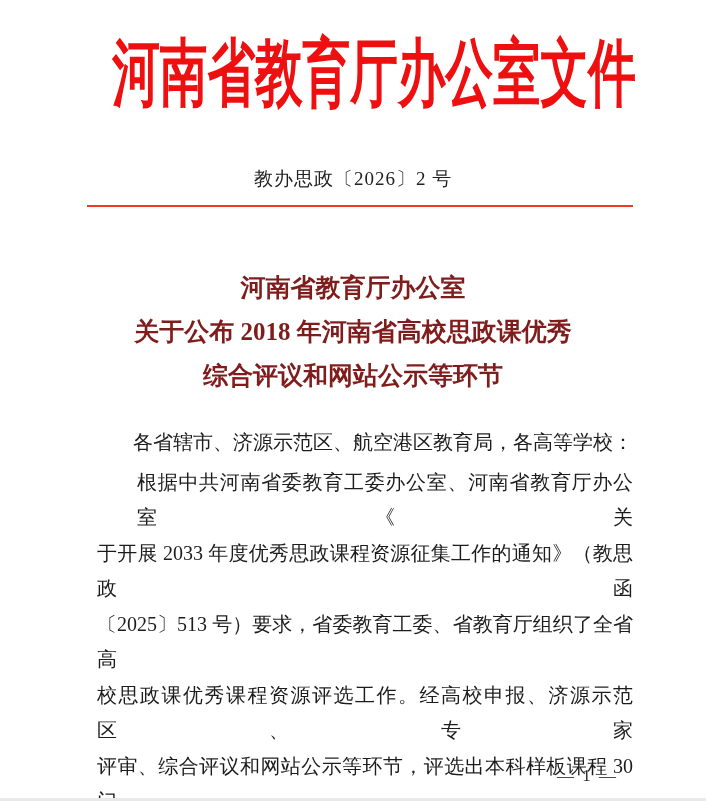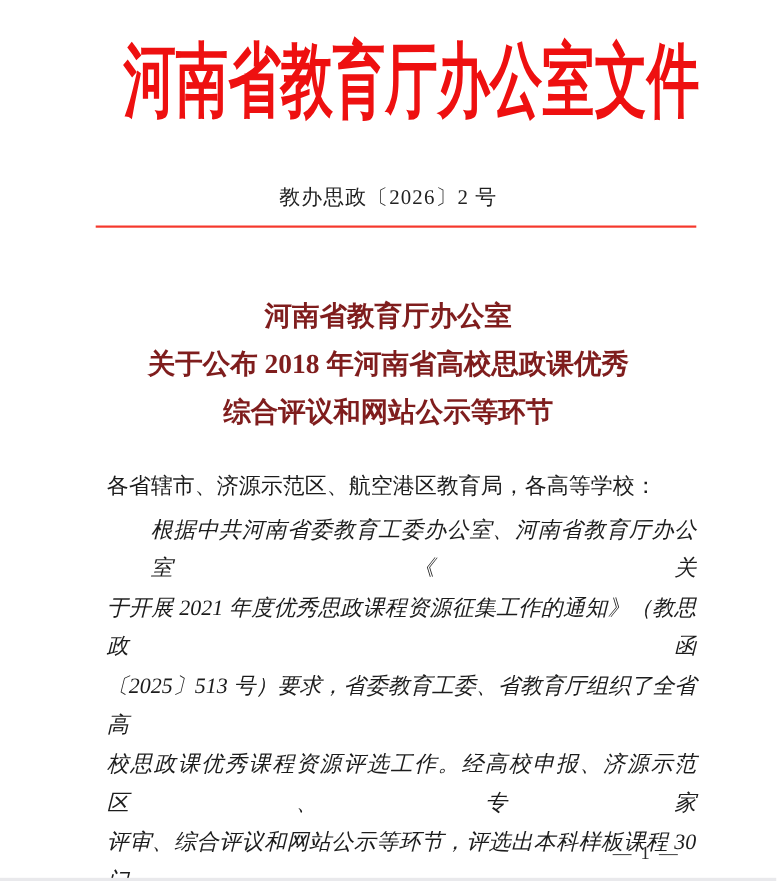--- a/index.html
+++ b/index.html
@@ -69,27 +69,26 @@
   .body-block {
     position: absolute;
     top: 425px;
     left: 97px;
     width: 536px;
     font-size: 20px;
     line-height: 35.5px;
     color: #1c1c1c;
   }
   .salutation {
-    text-align: left;
+    text-align: right;
     margin-bottom: 4px;
   }
   .body-line {
     text-align: justify;
     text-align-last: justify;
-    font-style: italic;
     -moz-text-align-last: justify;
   }
   .body-line.indent {
     padding-left: 2em;
   }
   
   .page-number {
     position: absolute;
     top: 766px;
     right: 88px;
@@ -122,21 +121,21 @@
 
   <div class="doc-title">
     <div>河南省教育厅办公室</div>
     <div>关于公布 2018 年河南省高校思政课优秀</div>
     <div>综合评议和网站公示等环节</div>
   </div>
 
   <div class="body-block">
     <div class="salutation">各省辖市、济源示范区、航空港区教育局，各高等学校：</div>
     <div class="body-line indent">根据中共河南省委教育工委办公室、河南省教育厅办公室《关</div>
-    <div class="body-line">于开展 2021 年度优秀思政课程资源征集工作的通知》（教思政函</div>
+    <div class="body-line">于开展 2033 年度优秀思政课程资源征集工作的通知》（教思政函</div>
     <div class="body-line">〔2025〕513 号）要求，省委教育工委、省教育厅组织了全省高</div>
     <div class="body-line">校思政课优秀课程资源评选工作。经高校申报、济源示范区、专家</div>
     <div class="body-line">评审、综合评议和网站公示等环节，评选出本科样板课程 30 门、</div>
 
   </div>
 
   <div class="page-number">— 1 —</div>
 
   <div class="bottom-strip"></div>
 

